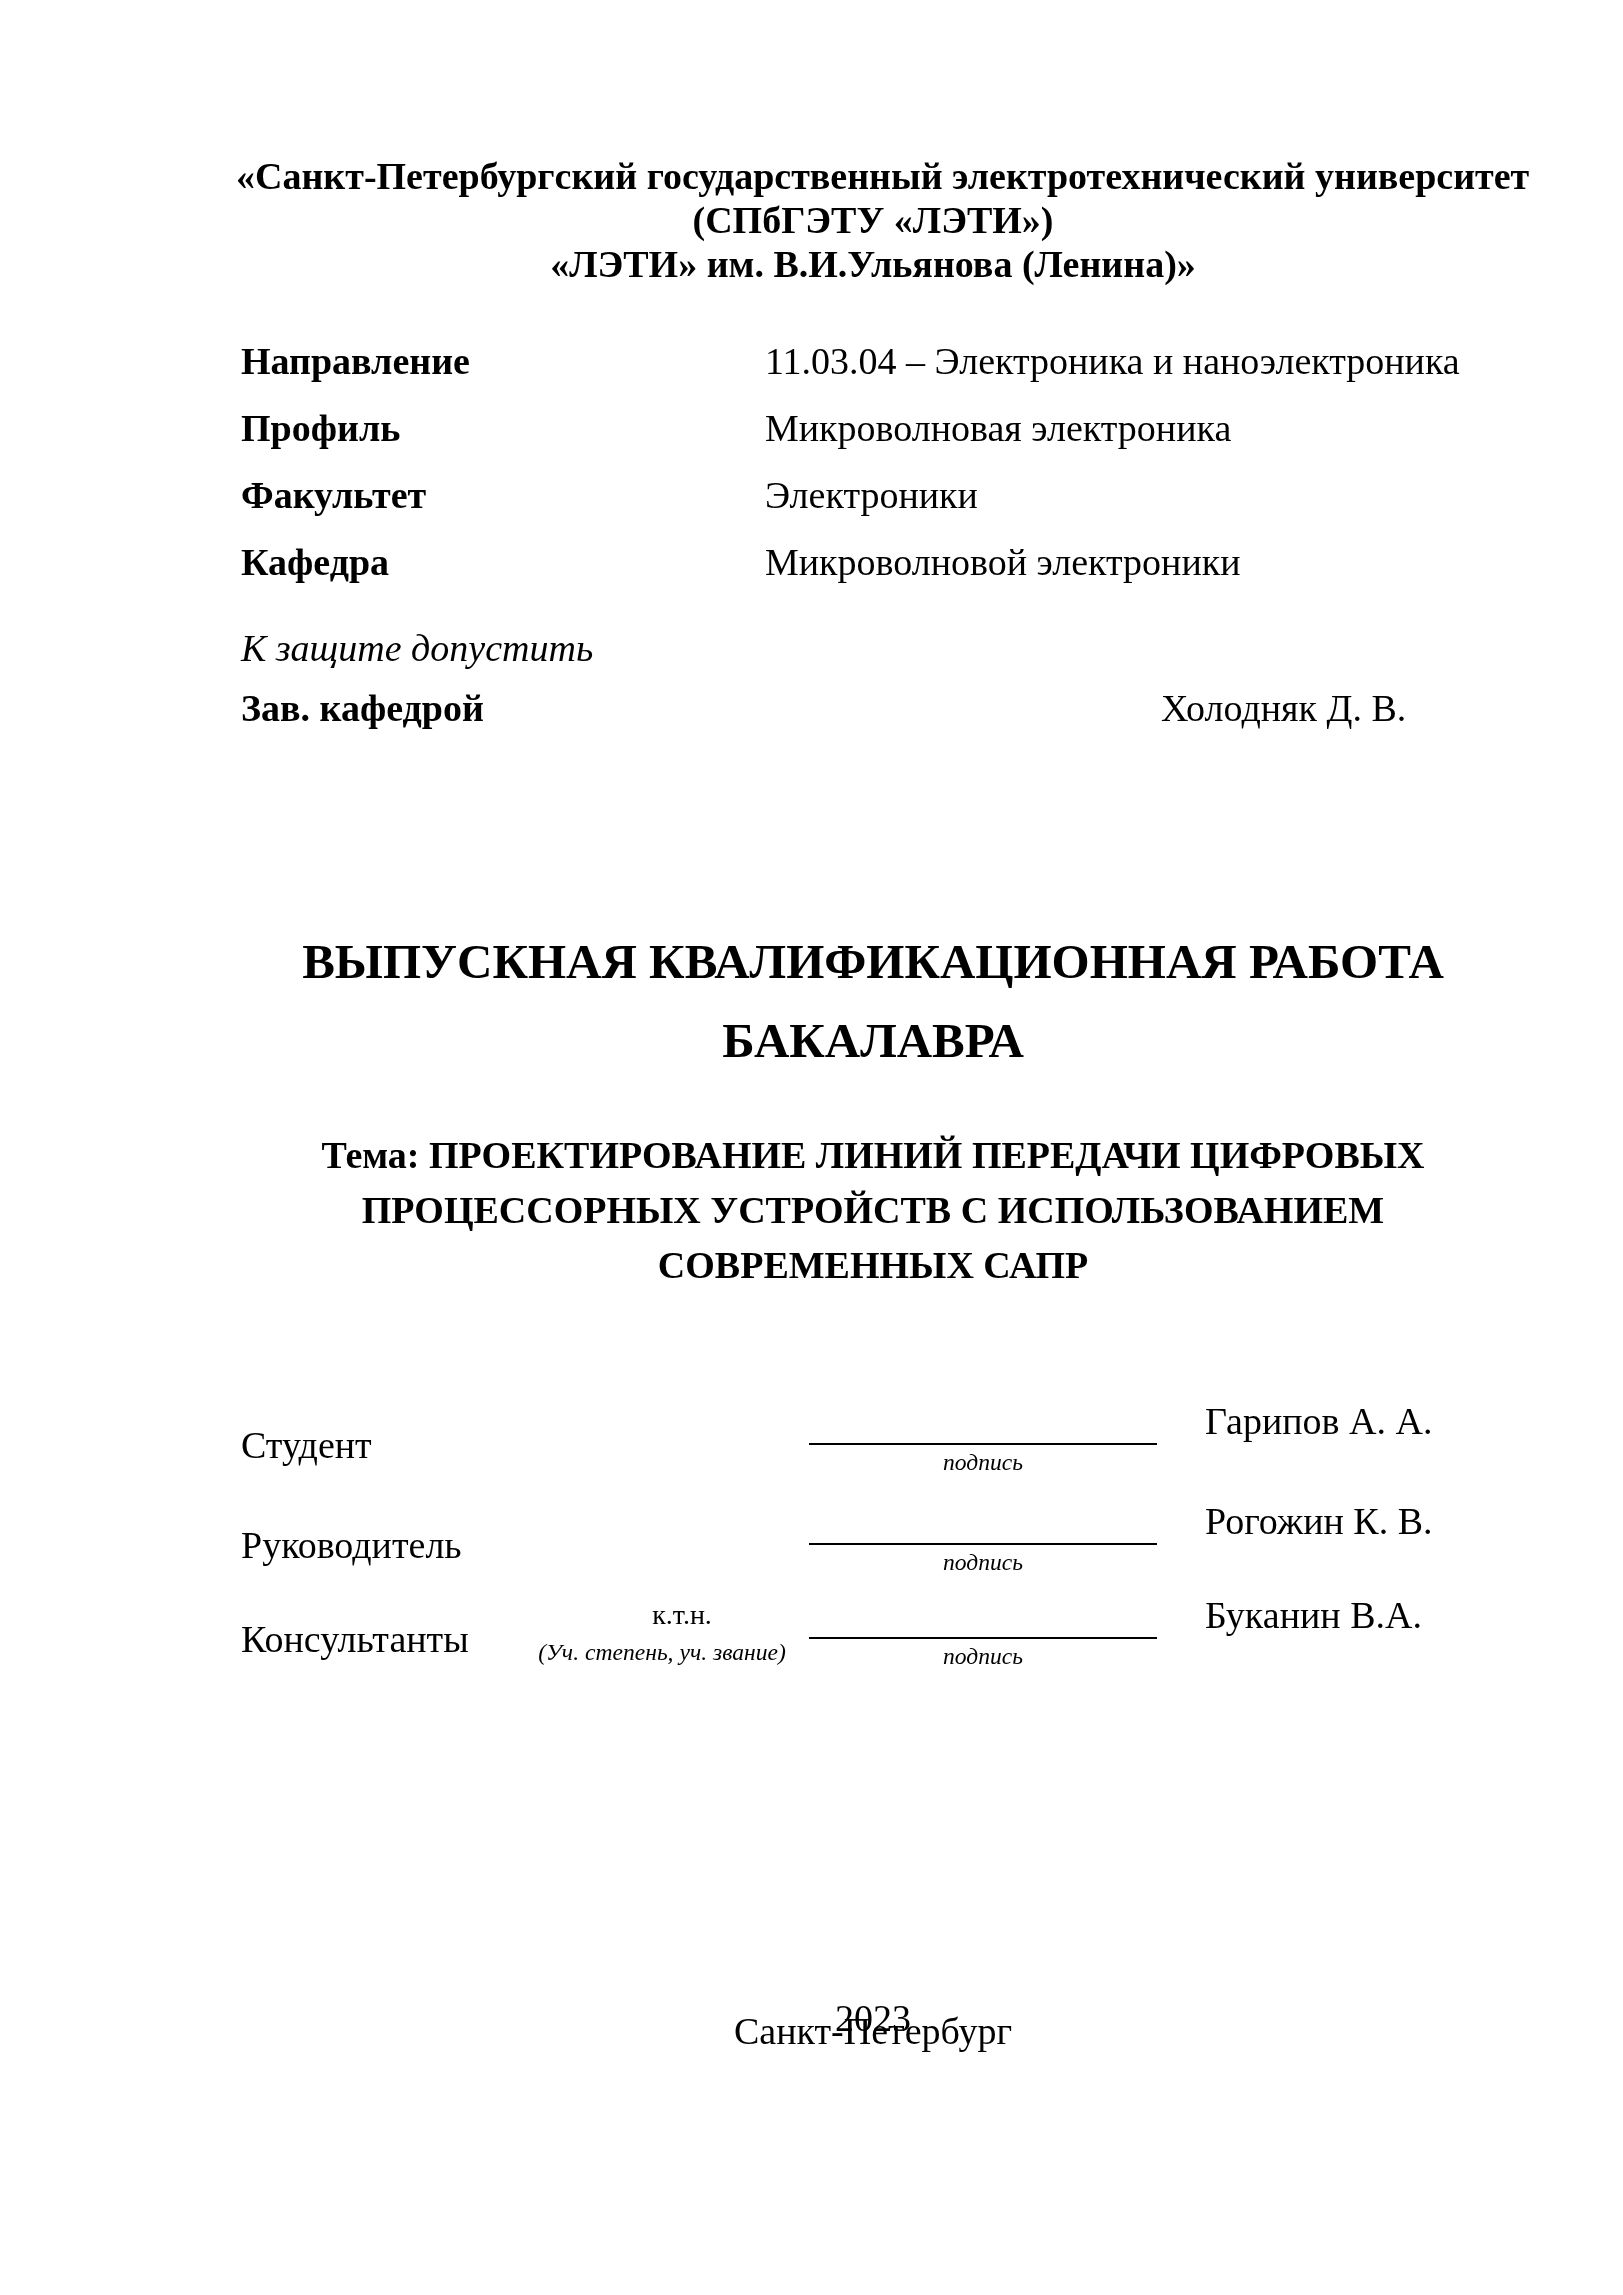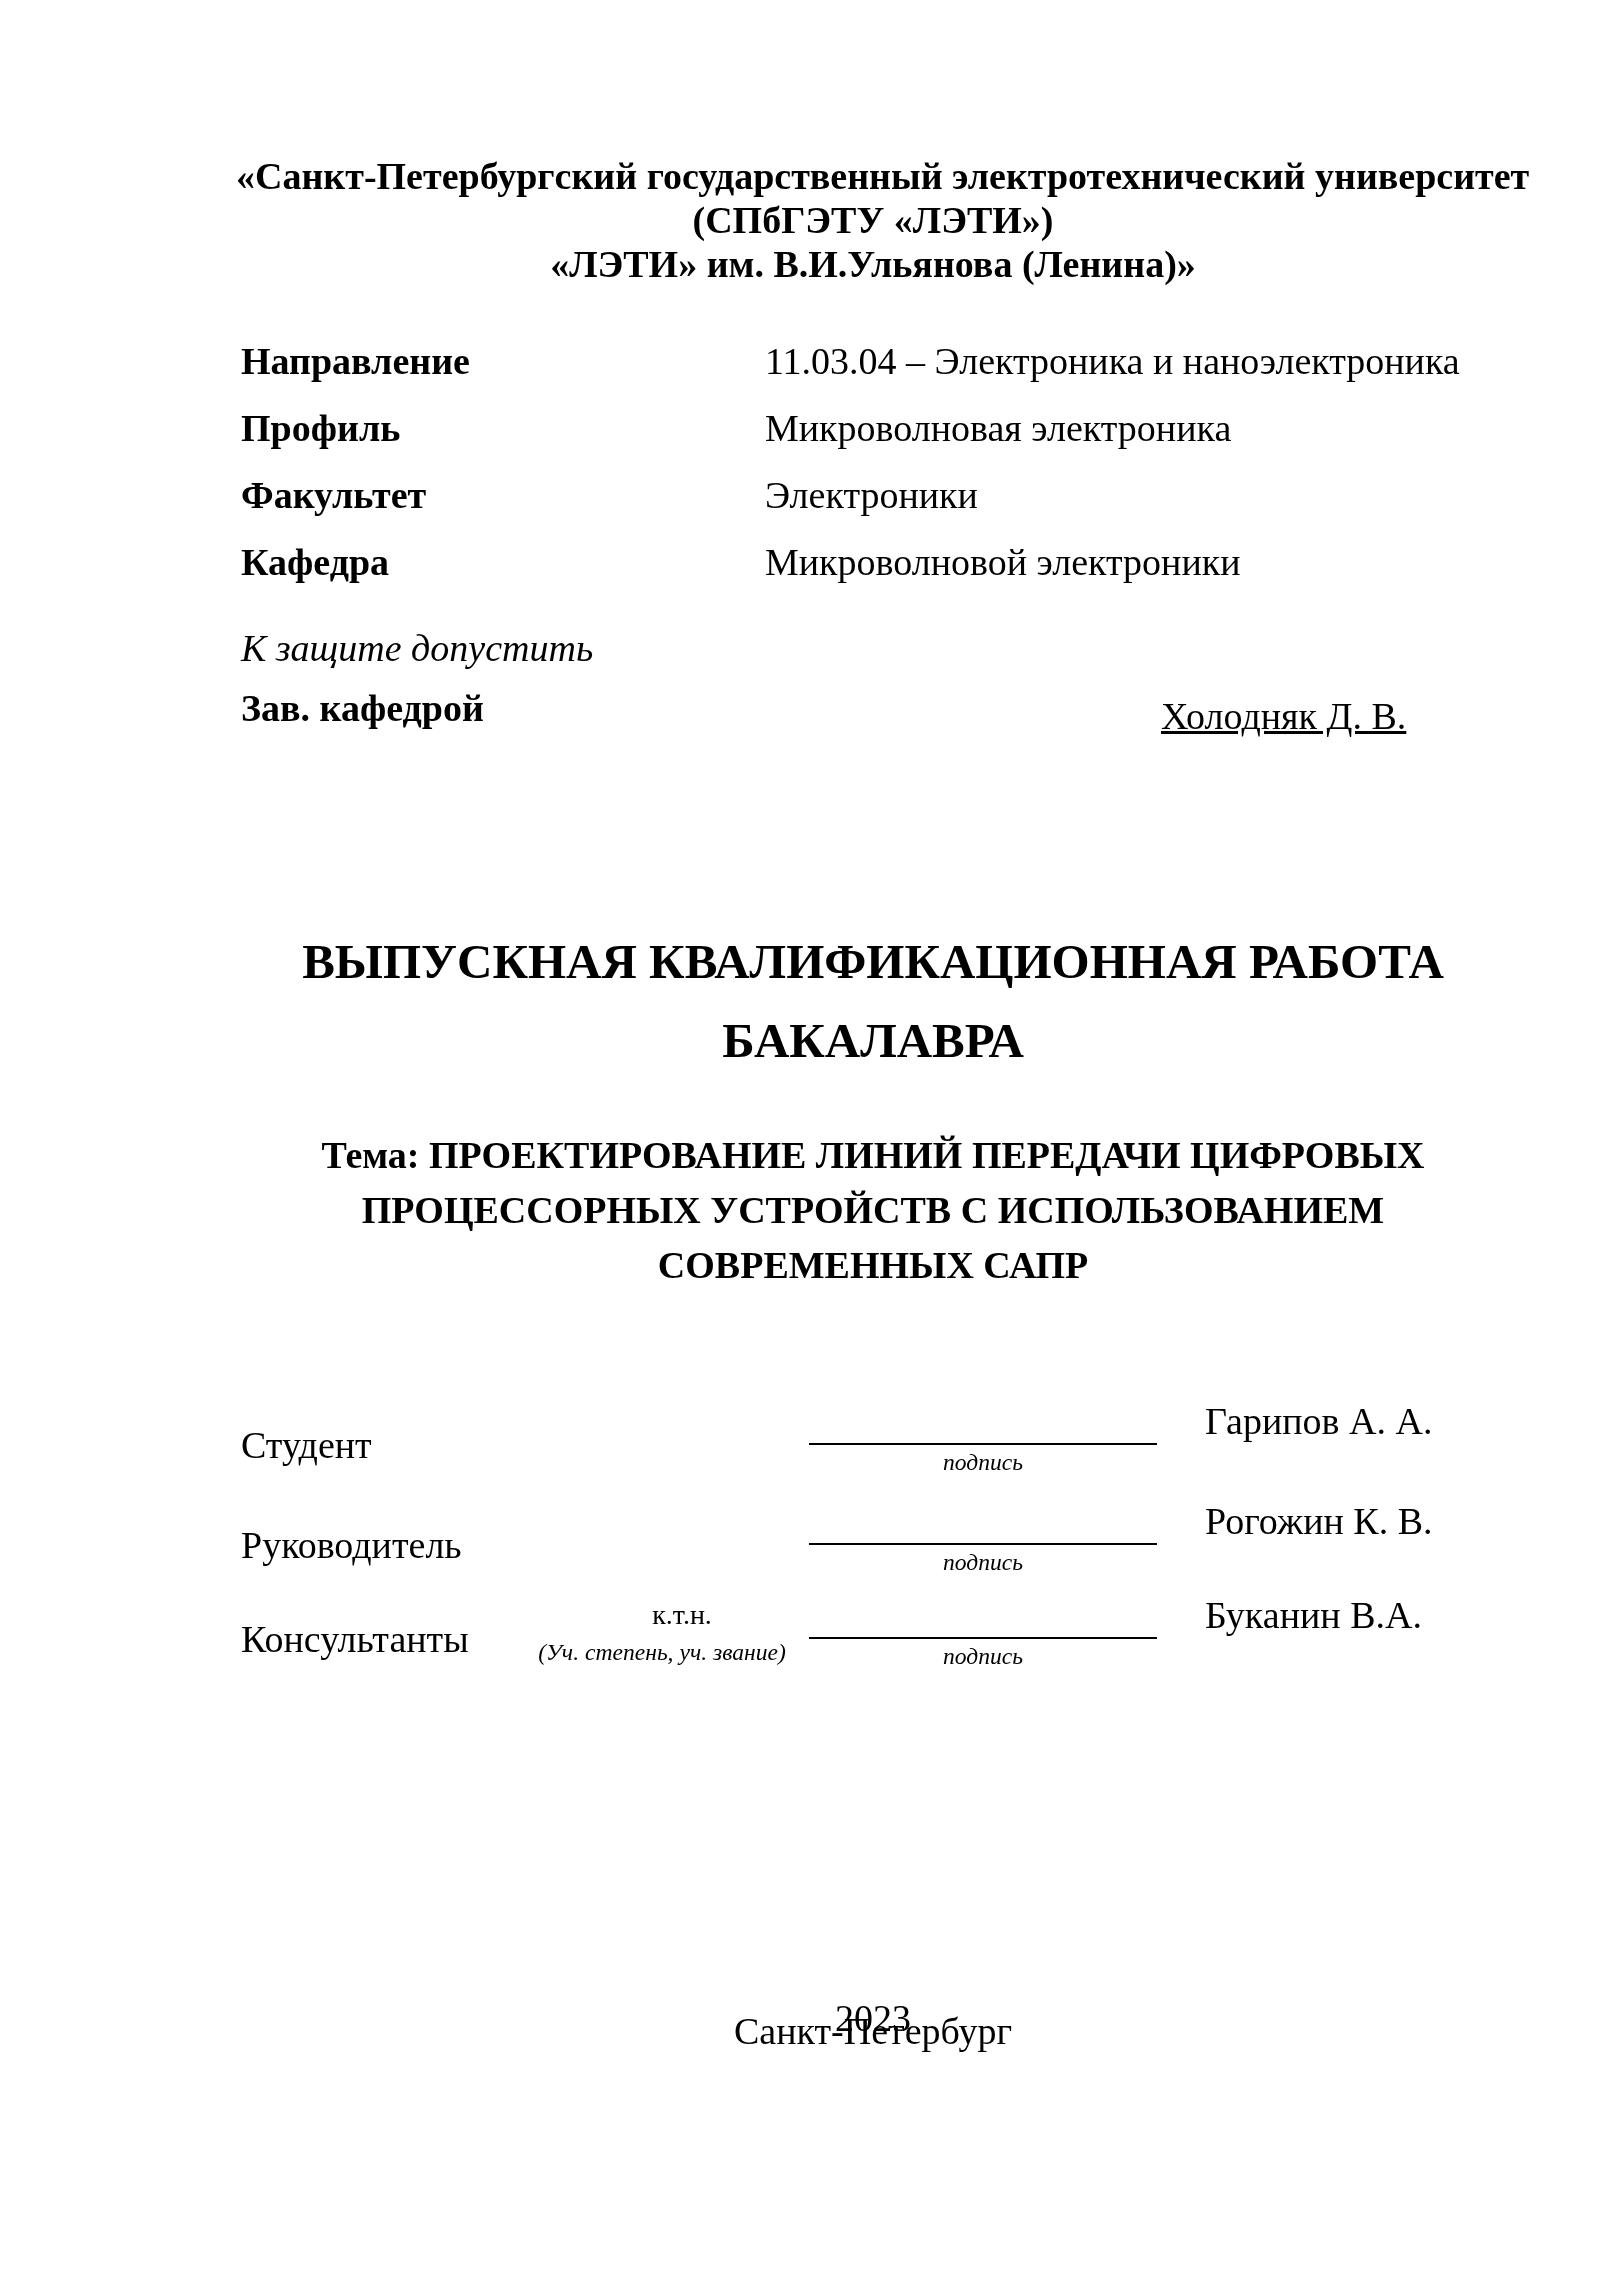--- a/index.html
+++ b/index.html
@@ -63,21 +63,21 @@
   .admit-row {
     position: absolute;
     left: 0;
     top: 686px;
     width: 100%;
     font-size: 38px;
     line-height: 44px;
     white-space: nowrap;
   }
   .admit-position { position: absolute; left: 241px; top: 0; font-weight: bold; }
-  .admit-name { position: absolute; left: 1161px; top: 8px; text-decoration: underline; }
+  .admit-name { position: absolute; left: 1161px; top: 0; }
   
   .work-title {
     top: 922px;
     font-size: 49px;
     line-height: 79px;
     font-weight: bold;
     margin: 0;
   }
   
   .topic {

